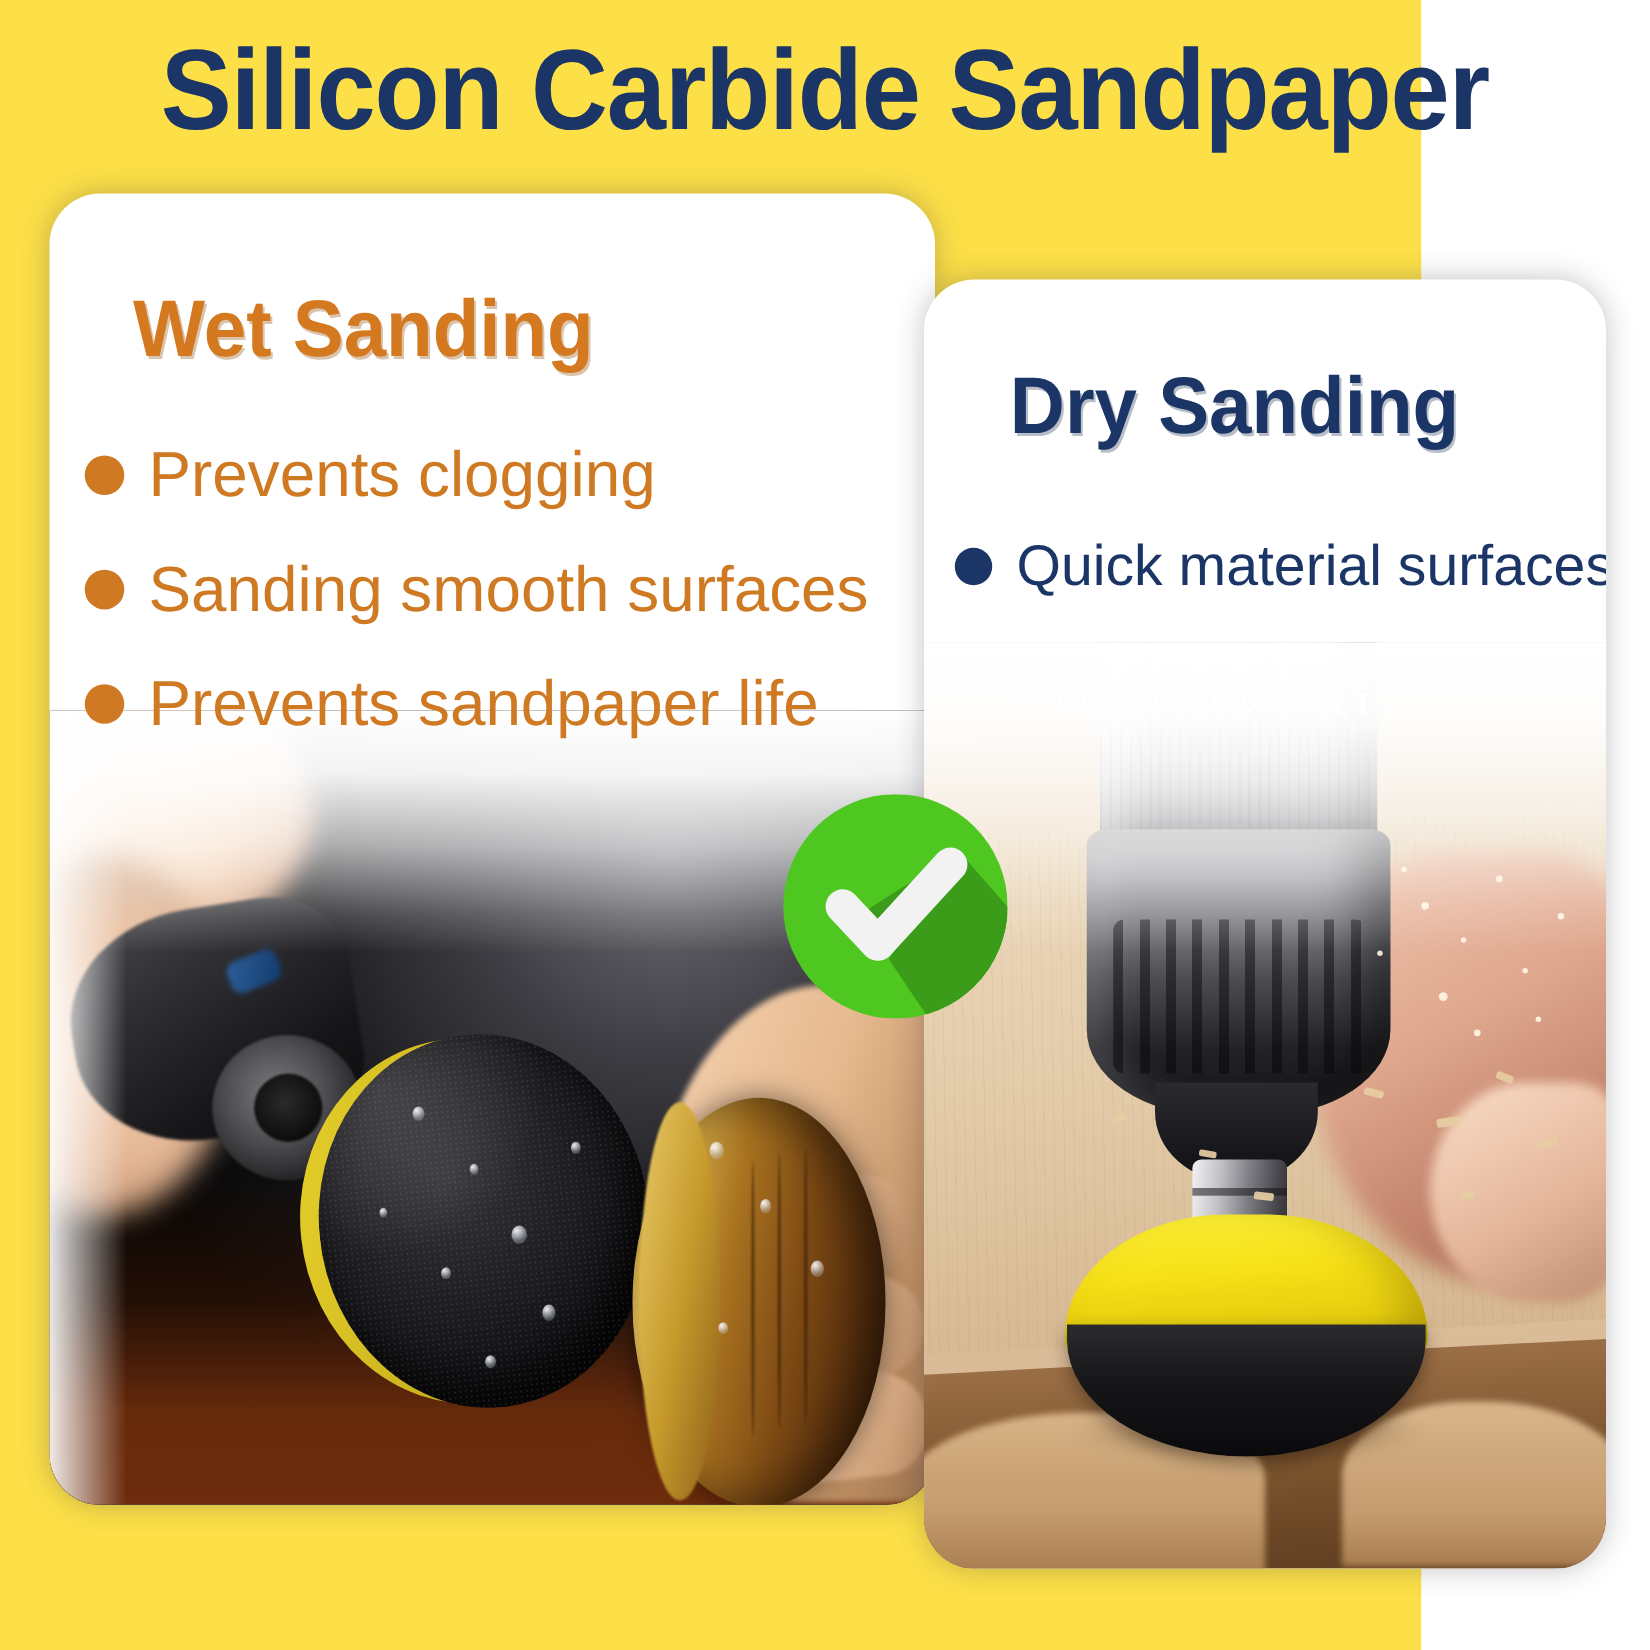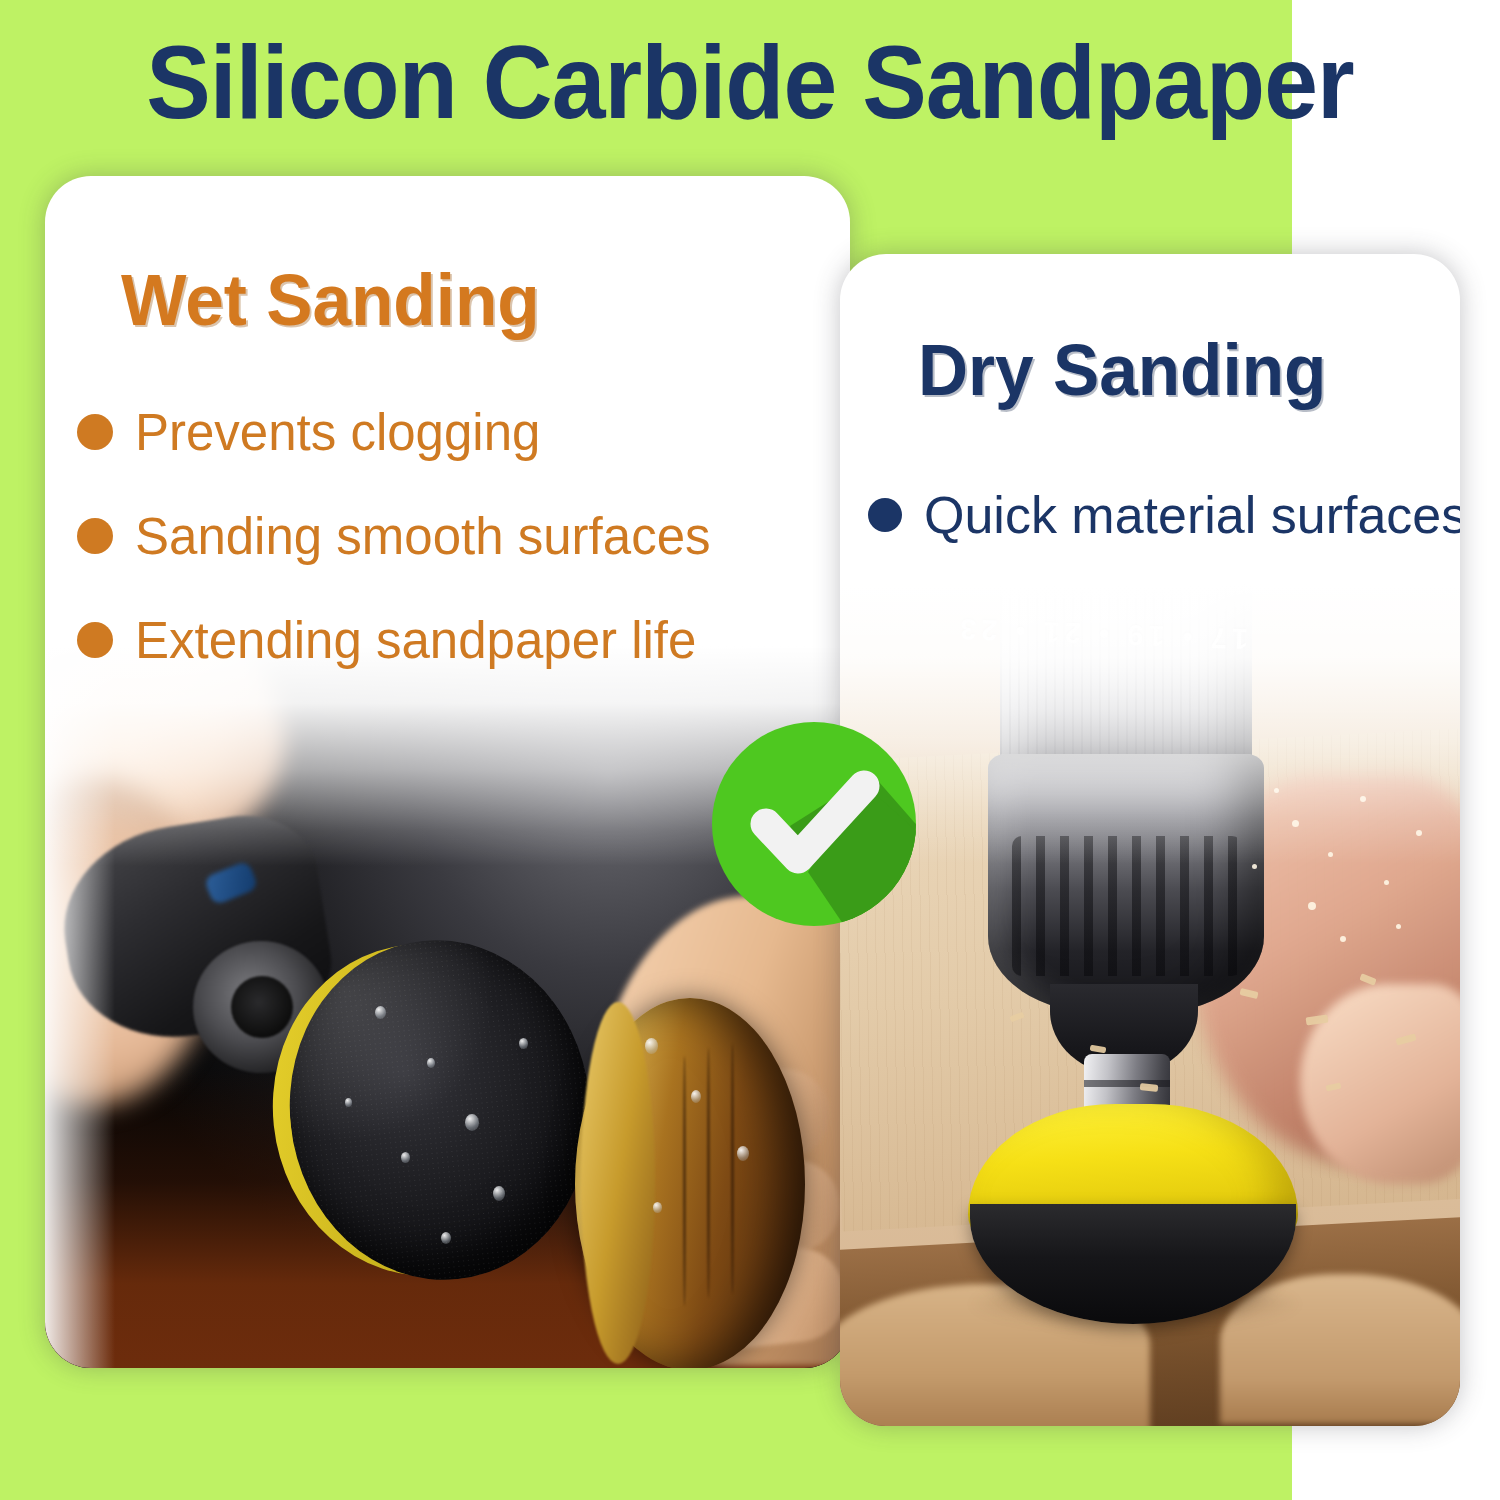--- a/index.html
+++ b/index.html
@@ -9,21 +9,21 @@
     height: 1500px;
     background: #ffffff;
     font-family: "Liberation Sans", sans-serif;
     overflow: hidden;
   }
 
   #page {
     position: relative;
     width: 1292px;
     height: 1500px;
-    background: #bef264;
+    background: #fde047;
   }
 
   
   .page-title {
     position: absolute;
     left: 0;
     top: 26px;
     width: 1500px;
     text-align: center;
     font-family: "Liberation Sans Narrow", "Liberation Sans", sans-serif;
@@ -88,21 +88,21 @@
     flex: 0 0 auto;
     width: 36px;
     height: 36px;
     border-radius: 50%;
     margin-right: 22px;
   }
   .bullets-wet .bullet-dot { background: #cf7a22; }
   .bullets-dry .bullet-dot { background: #1b3566; width: 34px; height: 34px; }
 
   .bullet-text {
-    font-size: 51px;
+    font-size: 58px;
     line-height: 1;
     font-weight: 400;
   }
   .bullets-wet .bullet-text { color: #cf7a22; }
   .bullets-dry .bullet-text { color: #1b3566; font-size: 52px; }
 
   
   .photo {
     position: absolute;
     left: 0;
@@ -453,21 +453,21 @@
       <div class="bullet-row">
         <span class="bullet-dot"></span>
         <span class="bullet-text">Prevents clogging</span>
       </div>
       <div class="bullet-row">
         <span class="bullet-dot"></span>
         <span class="bullet-text">Sanding smooth surfaces</span>
       </div>
       <div class="bullet-row">
         <span class="bullet-dot"></span>
-        <span class="bullet-text">Extending sandpaper life</span>
+        <span class="bullet-text">Prevents sandpaper life</span>
       </div>
     </div>
   </div>
 
   <div class="card card-right">
 
     <div class="photo photo-dry">
       <div class="dry-bg"></div>
 
       <div class="dry-board">

